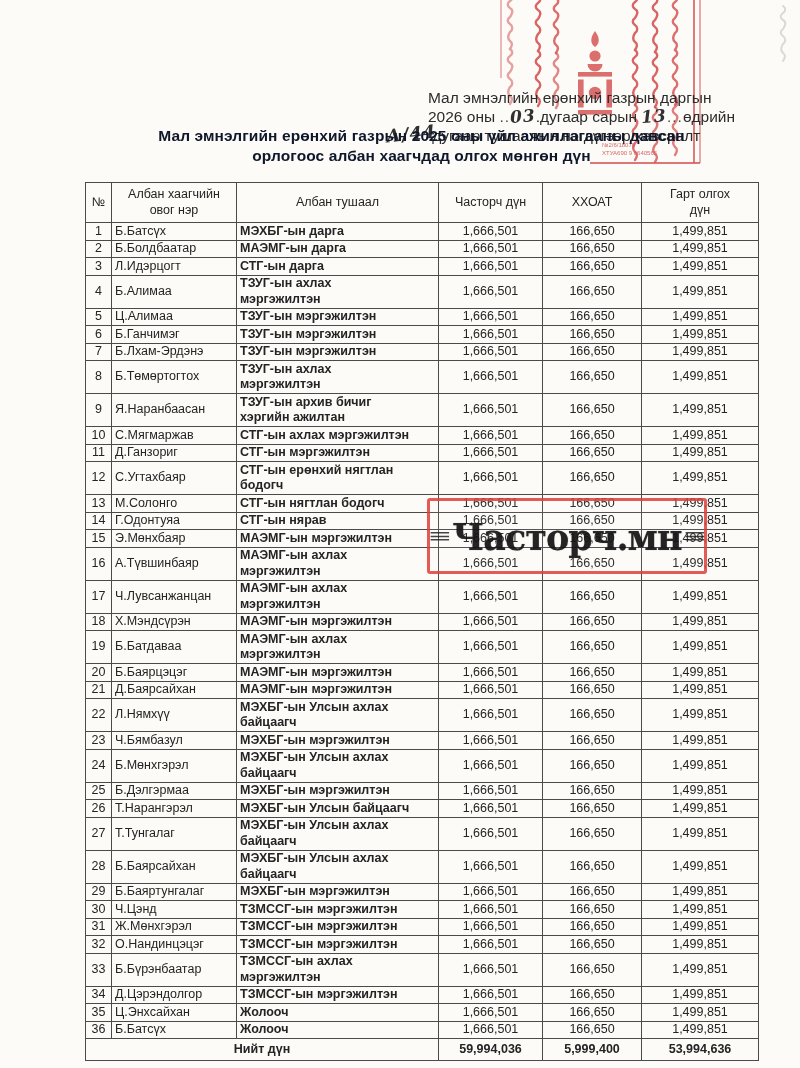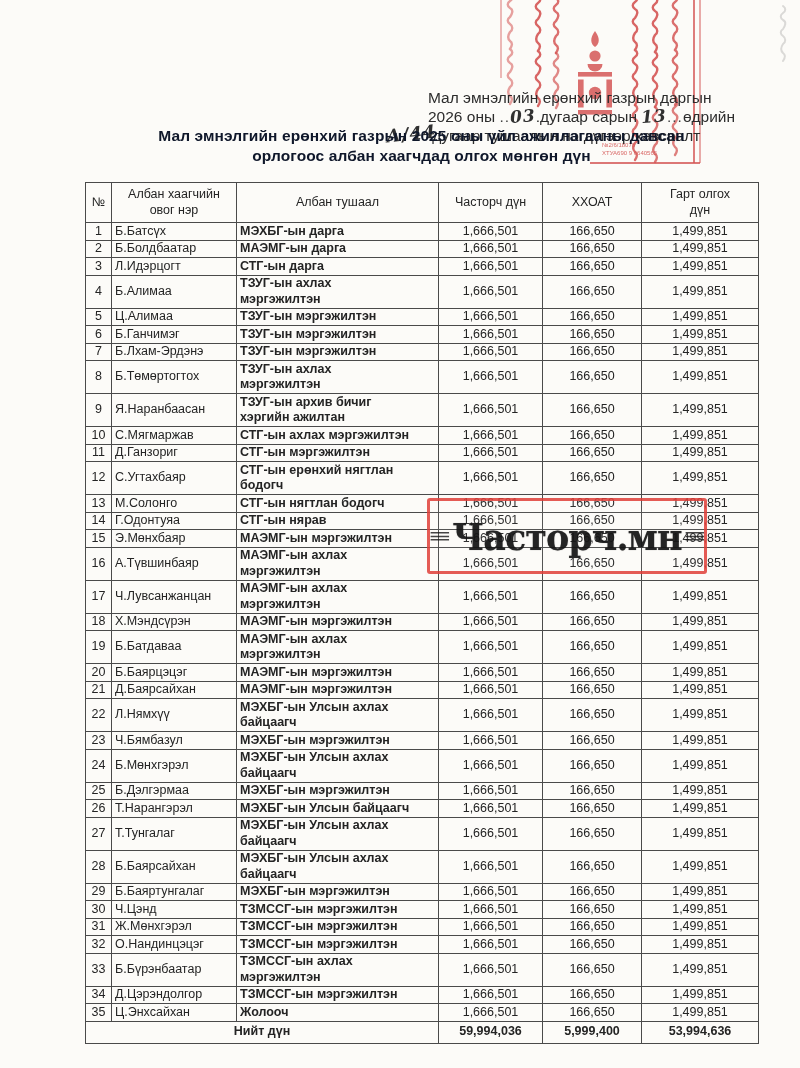--- a/index.html
+++ b/index.html
@@ -443,20 +443,28 @@
           <td class="c-net">1,499,851</td>
         </tr>
         <tr>
           <td class="c-no">35</td>
           <td class="c-name">Ц.Энхсайхан</td>
           <td class="c-position">Жолооч</td>
           <td class="c-amount">1,666,501</td>
           <td class="c-tax">166,650</td>
           <td class="c-net">1,499,851</td>
         </tr>
+        <tr>
+          <td class="c-no">36</td>
+          <td class="c-name">Б.Батсүх</td>
+          <td class="c-position">Жолооч</td>
+          <td class="c-amount">1,666,501</td>
+          <td class="c-tax">166,650</td>
+          <td class="c-net">1,499,851</td>
+        </tr>
       </tbody>
     <tfoot>
       <tr class="total-row">
         <td class="t-label" colspan="3">Нийт дүн</td>
         <td>59,994,036</td>
         <td>5,999,400</td>
         <td>53,994,636</td>
       </tr>
     </tfoot>
   </table>

